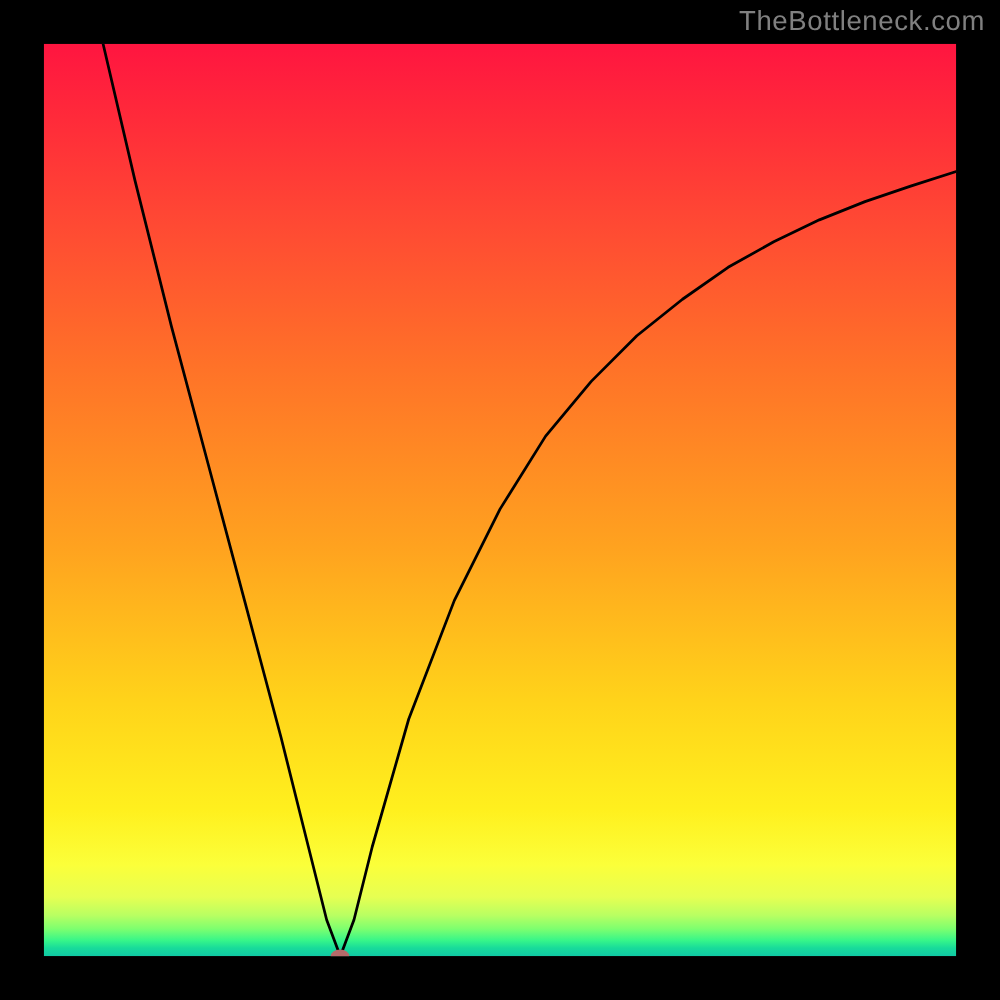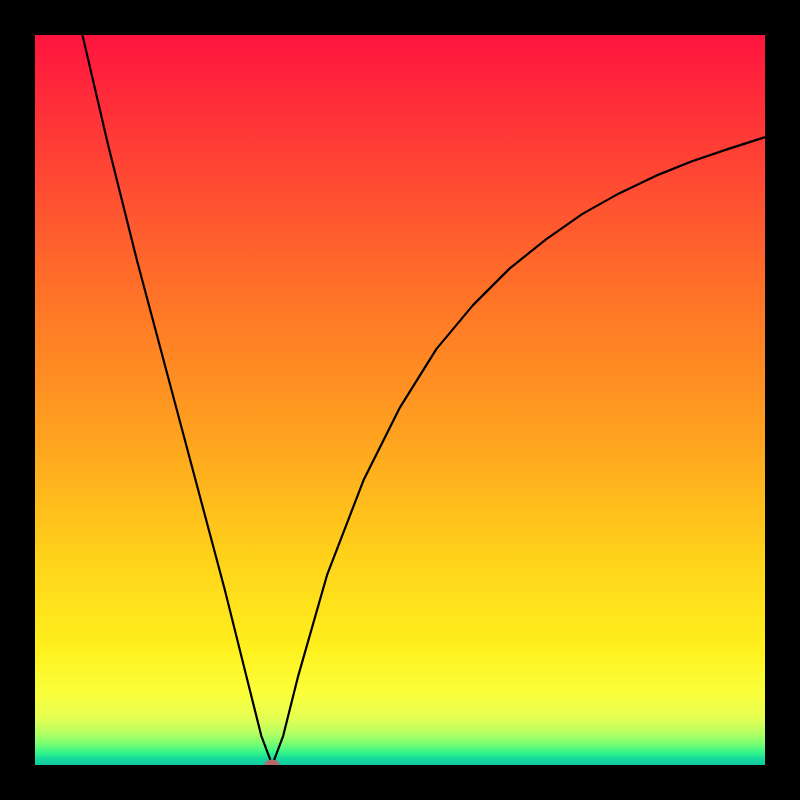--- a/index.html
+++ b/index.html
@@ -69,20 +69,21 @@
     border-radius: 50%;
     background: #b56a6a;
     transform: translate(-50%, -50%);
     z-index: 5;
   }
 </style>
 </head>
 <body>
 
 <div class="outer">
+  <div class="watermark">TheBottleneck.com</div>
 
   <div class="plot-area">
     <div class="gradient-bg"></div>
 
     <svg class="curve" viewBox="0 0 730 730" preserveAspectRatio="none">
       <path id="curve-path" d="M47.45 0.00 L73.00 109.50 L102.20 226.30 L131.40 335.80 L160.60 445.30 L189.80 554.80 L211.70 642.40 L226.30 700.80 L237.25 730.00 L248.20 700.80 L262.80 642.40 L292.00 540.20 L328.50 445.30 L365.00 372.30 L401.50 313.90 L438.00 270.10 L474.50 233.60 L511.00 204.40 L547.50 178.85 L584.00 158.41 L620.50 140.89 L657.00 126.29 L693.50 113.88 L730.00 102.20" fill="none" stroke="#000" stroke-width="2.2" stroke-linecap="round" stroke-linejoin="round"></path>
     </svg>
 
     <div id="min-marker" class="min-marker" style="left: 237.25px; top: 730px;"></div>
   </div>

